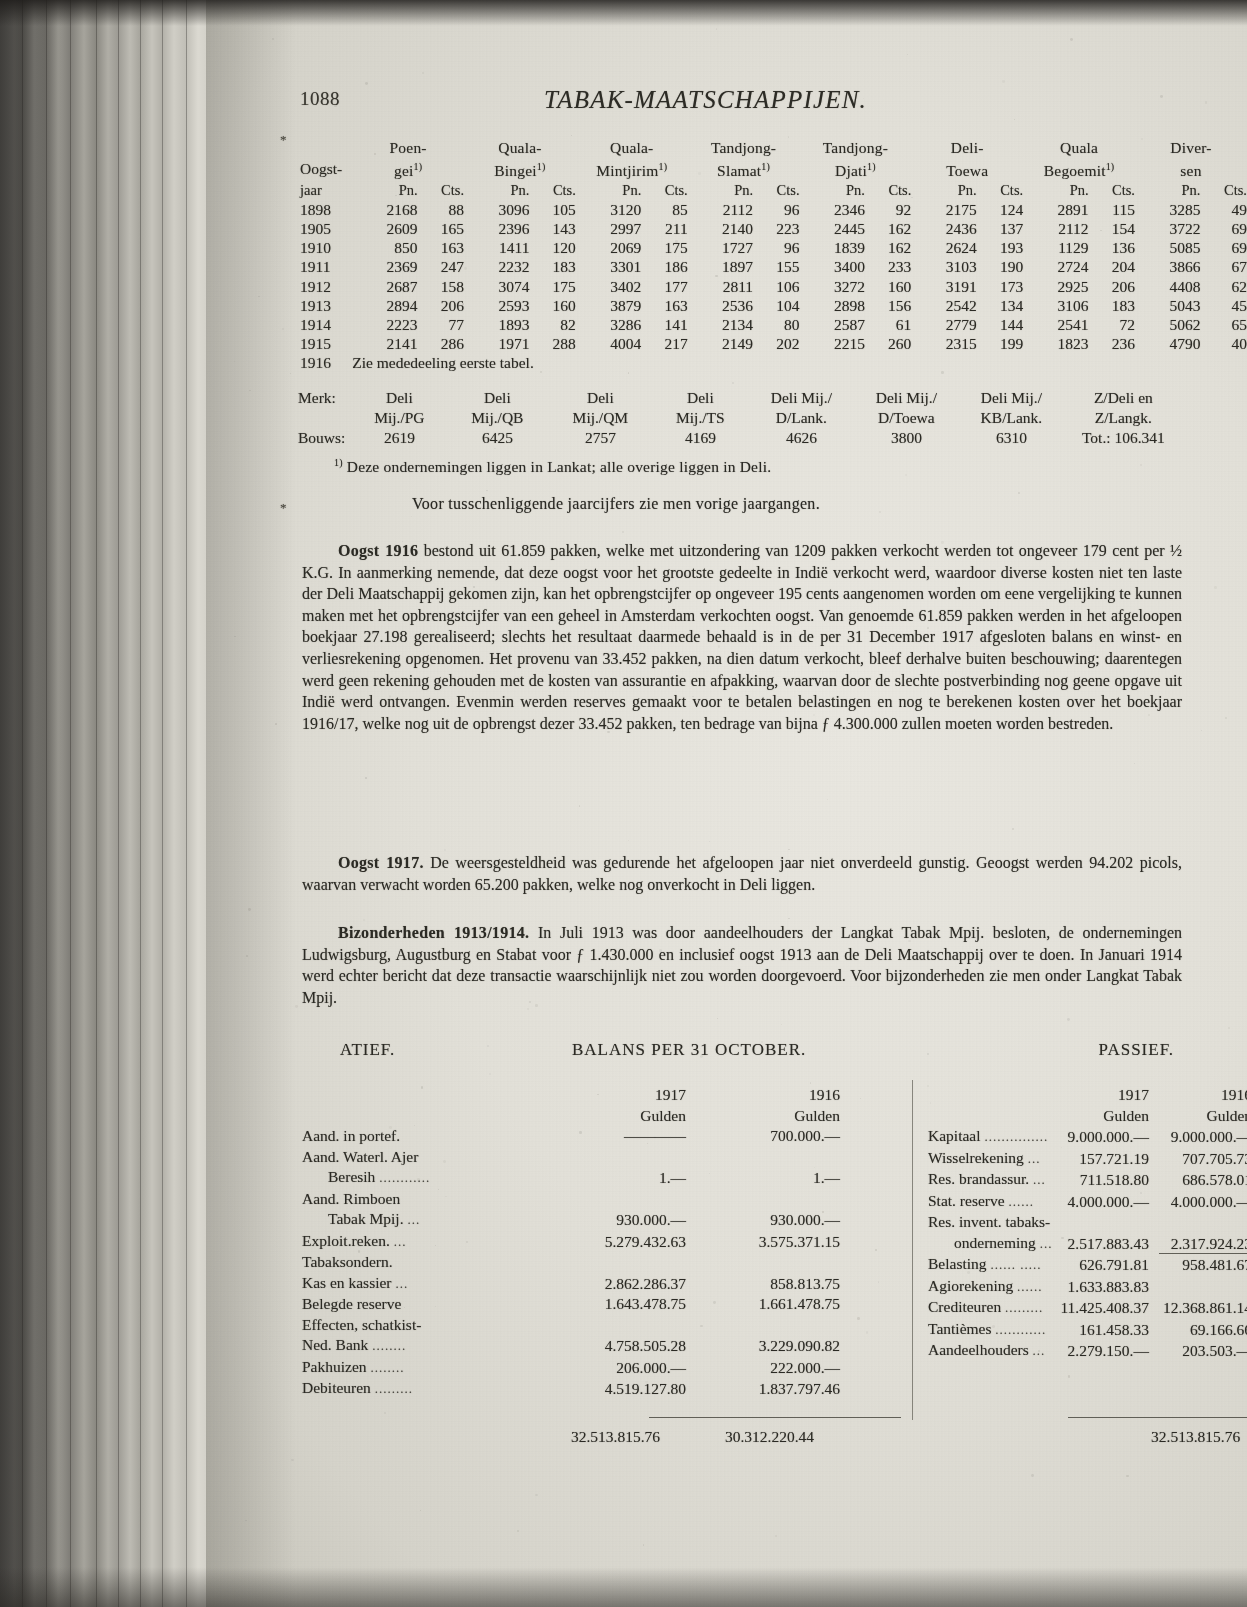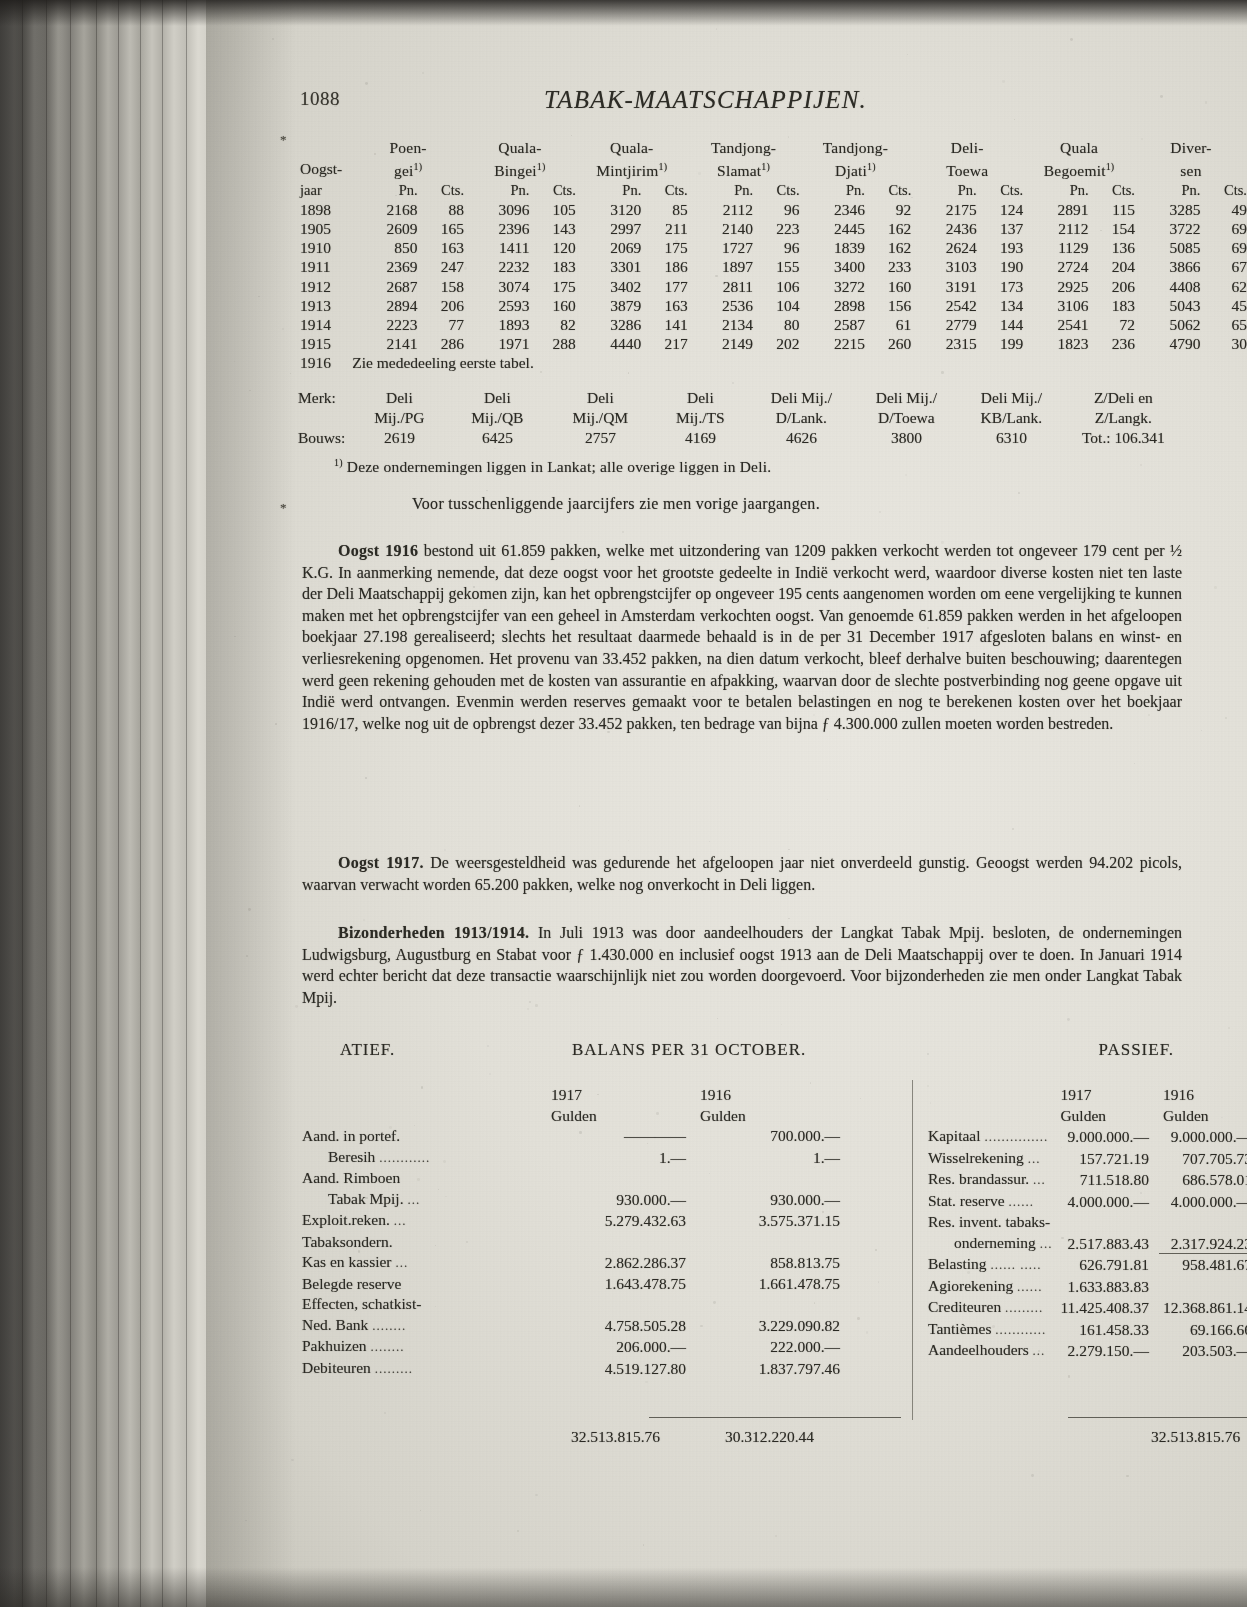--- a/index.html
+++ b/index.html
@@ -218,21 +218,21 @@
     z-index: 5;
     font-size: 15.5px;
     color: #2b2a24;
     border-collapse: collapse;
     text-shadow: 0 0 1px rgba(70,68,60,0.5);
   }
   .bal td { padding: 0; line-height: 20.5px; white-space: nowrap; vertical-align: bottom; }
   .bal td.nm { text-align: left; width: 215px; }
   .bal td.v1 { text-align: right; width: 135px; padding-left: 8px; }
   .bal td.v2 { text-align: right; width: 140px; padding-left: 14px; }
-  .bal td.hd { text-align: left; }
+  .bal td.hd { text-align: right; }
   .bal .ind { padding-left: 26px; }
   .bal .dots { color: #4c4a42; letter-spacing: 1px; font-size: 13px; }
 
   .bal-left  { left: 96px;  top: 1085px; }
   .bal-right { left: 722px; top: 1085px; }
 
   .rule {
     position: absolute;
     height: 1px;
     background: rgba(55,53,46,0.75);
@@ -463,32 +463,32 @@
             <td class="ct">72</td>
             <td class="pn">5062</td>
             <td class="ct">65</td>
           </tr>
           <tr>
             <td class="rowlabel">1915</td>
             <td class="pn">2141</td>
             <td class="ct">286</td>
             <td class="pn">1971</td>
             <td class="ct">288</td>
-            <td class="pn">4440</td>
+            <td class="pn">4004</td>
             <td class="ct">217</td>
             <td class="pn">2149</td>
             <td class="ct">202</td>
             <td class="pn">2215</td>
             <td class="ct">260</td>
             <td class="pn">2315</td>
             <td class="ct">199</td>
             <td class="pn">1823</td>
             <td class="ct">236</td>
             <td class="pn">4790</td>
-            <td class="ct">30</td>
+            <td class="ct">40</td>
           </tr>
           <tr>
             <td class="rowlabel">1916</td>
             <td class="note-1916" colspan="16">Zie mededeeling eerste tabel.</td>
           </tr>
         </tbody>
     </table>
 
     <div class="merk-block">
       <table>
@@ -563,20 +563,25 @@
           <td class="nm"></td>
           <td class="v1 hd">Gulden</td>
           <td class="v2 hd">Gulden</td>
         </tr>
       </thead>
       <tbody id="actief-body">
           <tr>
             <td class="nm">Aand. in portef. </td>
             <td class="v1">————</td>
             <td class="v2">700.000.—</td>
+          </tr>
+          <tr>
+            <td class="nm">Aand. Waterl. Ajer </td>
+            <td class="v1"></td>
+            <td class="v2"></td>
           </tr>
           <tr>
             <td class="nm ind">Beresih <span class="dots">............</span></td>
             <td class="v1">1.—</td>
             <td class="v2">1.—</td>
           </tr>
           <tr>
             <td class="nm">Aand. Rimboen </td>
             <td class="v1"></td>
             <td class="v2"></td>

